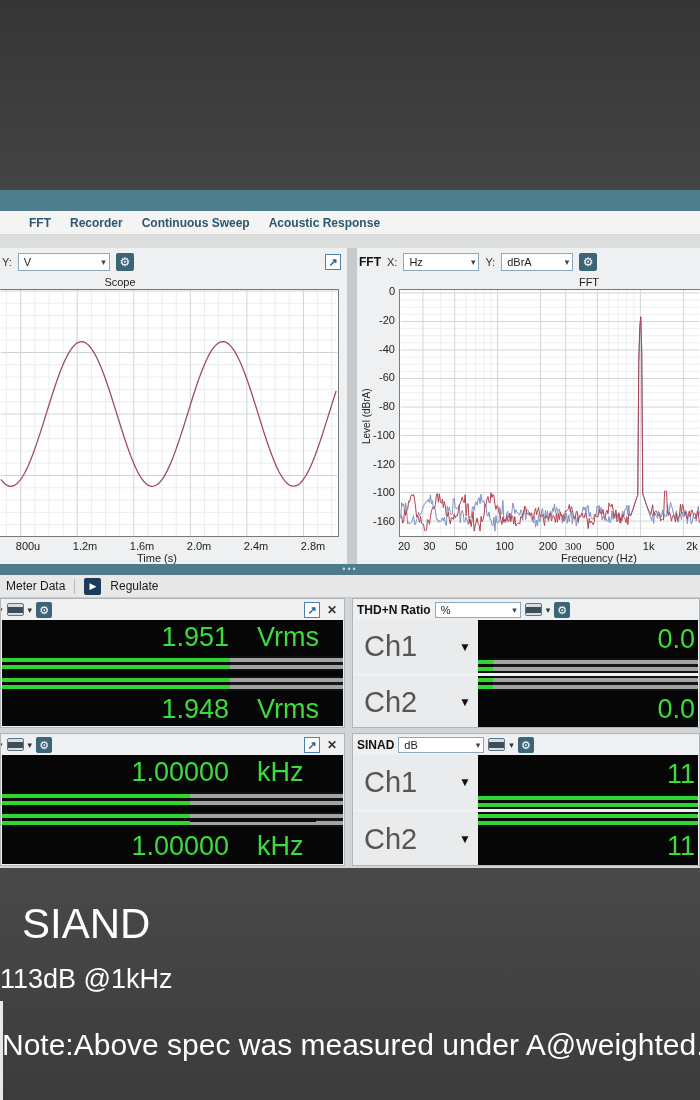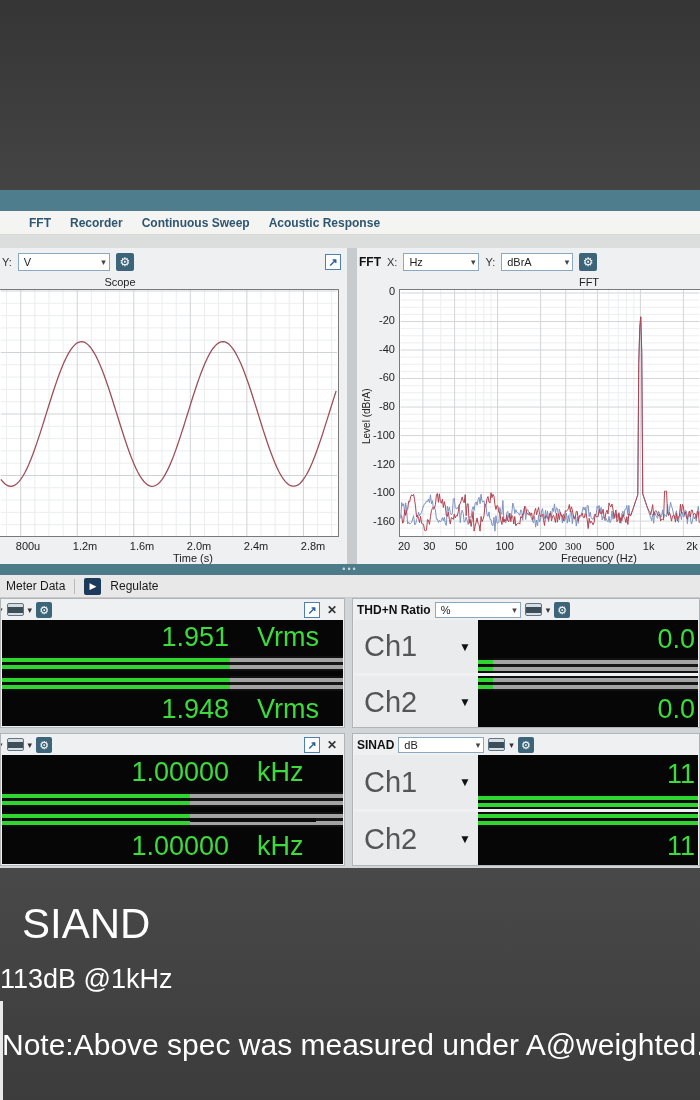--- a/index.html
+++ b/index.html
@@ -43,21 +43,21 @@
   .scope-title { left:0; width:240px; }
   .fft-title { left:42px; width:380px; }
   .plot-svg { position:absolute; top:41px; background:#fff; border:1px solid #7a7a7a; }
   .scope-svg { left:0; width:339px; height:248px; border-left:none; }
   .fft-svg { left:42px; width:301px; height:248px; border-right:none; }
   .xticks { position:absolute; top:292px; left:8px; right:0; height:14px; }
   .xticks span, .yticks span { position:absolute; font-size:11px; color:#222; }
   .xticks span { transform:translateX(-50%); white-space:nowrap; }
   .yticks span { width:28px; text-align:right; left:10px; }
   .axis-title { position:absolute; font-size:11px; color:#222; text-align:center; }
-  .scope-axis-title { top:304px; left:0; width:314px;margin-left:36px; }
+  .scope-axis-title { top:304px; left:0; width:314px; }
   .fft-axis-title { top:304px; left:42px; width:400px; }
   .fft-ylabel { position:absolute; left:4px; top:196px; font-size:10px; color:#222;
                 transform:rotate(-90deg); transform-origin:0 0; white-space:nowrap; }
 
   
   .hsplit { position:relative; height:11px; background:#4d7b8a; }
   .hsplit-dots { position:absolute; left:50%; top:0; transform:translateX(-50%);
                  color:#c6d8de; font-size:9px; line-height:10px; letter-spacing:2px; }
   .meterbar { height:23px; background:#e7e8e7; border-bottom:1px solid #c9c9c9;
               display:flex; align-items:center; gap:9px; padding-left:6px; }

